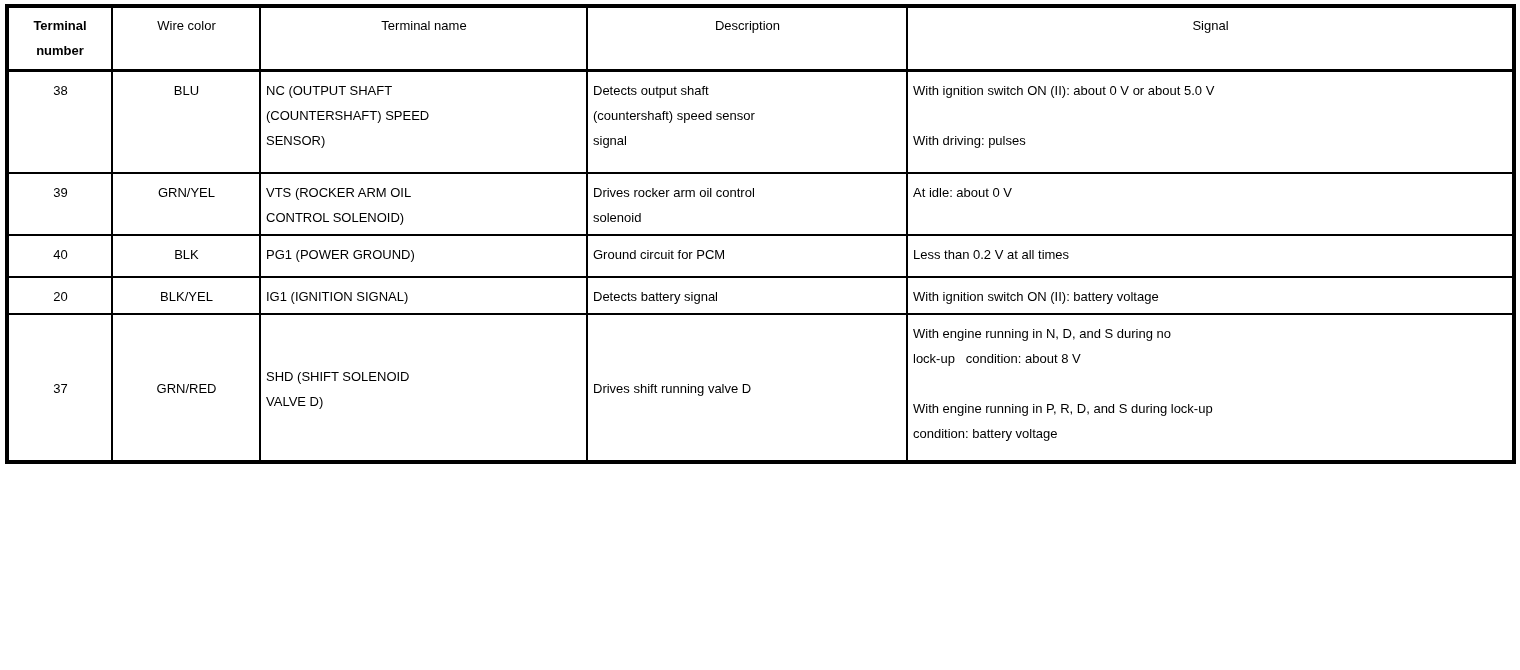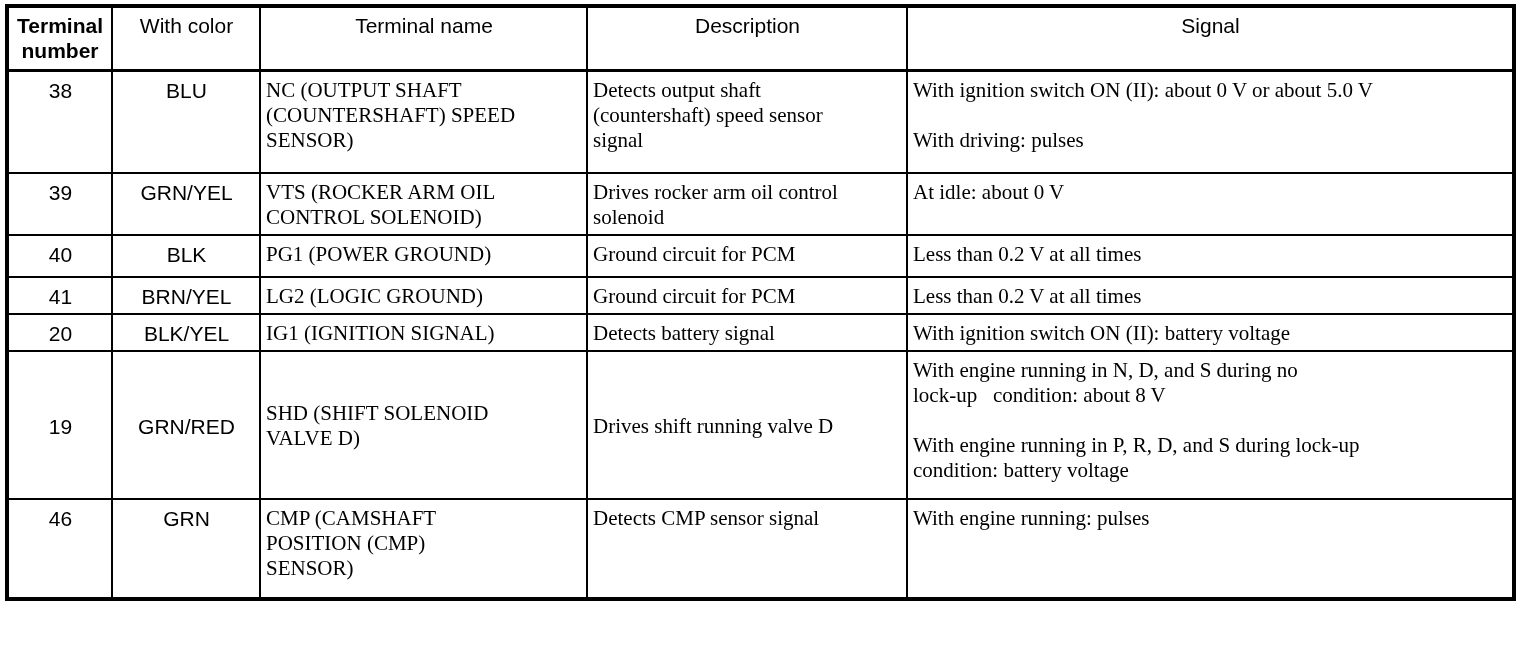--- a/index.html
+++ b/index.html
@@ -13,54 +13,54 @@
   }
   table.terminal-table {
     border-collapse: collapse;
     table-layout: fixed;
     margin: 4px 0 0 5px;
     width: 1507px;
     border: 4px solid #000;
   }
   th, td {
     border: 2px solid #000;
-    font-size: 21px;
+    font-size: 13px;
     line-height: 25px;
     vertical-align: top;
     padding: 6px 4px 4px 5px;
     white-space: pre-wrap;
     overflow: hidden;
     font-weight: normal;
   }
   th {
     text-align: center;
     border-bottom: 3px solid #000;
     padding-top: 5px;
   }
   th.col-terminal { font-weight: bold; padding-left: 1px; padding-right: 1px; }
   td.col-terminal, td.col-wire { text-align: center; }
-  td.col-name, td.col-desc, td.col-signal { text-align: left; font-family: Liberation Serif, serif; }
+  td.col-name, td.col-desc, td.col-signal { text-align: left; }
   tr.va-middle td { vertical-align: middle; }
   tr.va-middle td.col-signal { vertical-align: top; }
 </style>
 </head>
 <body>
 
 <table class="terminal-table">
   <colgroup>
     <col style="width:105px">
     <col style="width:148px">
     <col style="width:327px">
     <col style="width:320px">
     <col style="width:607px">
   </colgroup>
   <thead>
     <tr style="height:64px">
       <th class="col-terminal">Terminal number</th>
-      <th class="col-wire">With color</th>
+      <th class="col-wire">Wire color</th>
       <th class="col-name">Terminal name</th>
       <th class="col-desc">Description</th>
       <th class="col-signal">Signal</th>
     </tr>
   </thead>
   <tbody>
     <tr style="height:103px">
       <td class="col-terminal">38</td>
       <td class="col-wire">BLU</td>
       <td class="col-name">NC (OUTPUT SHAFT
@@ -82,49 +82,33 @@
 solenoid</td>
       <td class="col-signal">At idle: about 0 V</td>
     </tr>
     <tr style="height:42px">
       <td class="col-terminal">40</td>
       <td class="col-wire">BLK</td>
       <td class="col-name">PG1 (POWER GROUND)</td>
       <td class="col-desc">Ground circuit for PCM</td>
       <td class="col-signal">Less than 0.2 V at all times</td>
     </tr>
-    <tr style="height:37px">
-      <td class="col-terminal">41</td>
-      <td class="col-wire">BRN/YEL</td>
-      <td class="col-name">LG2 (LOGIC GROUND)</td>
-      <td class="col-desc">Ground circuit for PCM</td>
-      <td class="col-signal">Less than 0.2 V at all times</td>
-    </tr>
     <tr style="height:35px">
       <td class="col-terminal">20</td>
       <td class="col-wire">BLK/YEL</td>
       <td class="col-name">IG1 (IGNITION SIGNAL)</td>
       <td class="col-desc">Detects battery signal</td>
       <td class="col-signal">With ignition switch ON (II): battery voltage</td>
     </tr>
     <tr class="va-middle" style="height:148px">
-      <td class="col-terminal">19</td>
+      <td class="col-terminal">37</td>
       <td class="col-wire">GRN/RED</td>
       <td class="col-name">SHD (SHIFT SOLENOID
 VALVE D)</td>
       <td class="col-desc">Drives shift running valve D</td>
       <td class="col-signal">With engine running in N, D, and S during no
 lock-up   condition: about 8 V
 
 With engine running in P, R, D, and S during lock-up
 condition: battery voltage</td>
     </tr>
-    <tr style="height:100px">
-      <td class="col-terminal">46</td>
-      <td class="col-wire">GRN</td>
-      <td class="col-name">CMP (CAMSHAFT
-POSITION (CMP)
-SENSOR)</td>
-      <td class="col-desc">Detects CMP sensor signal</td>
-      <td class="col-signal">With engine running: pulses</td>
-    </tr>
   </tbody>
 </table>
 
 </body></html>

